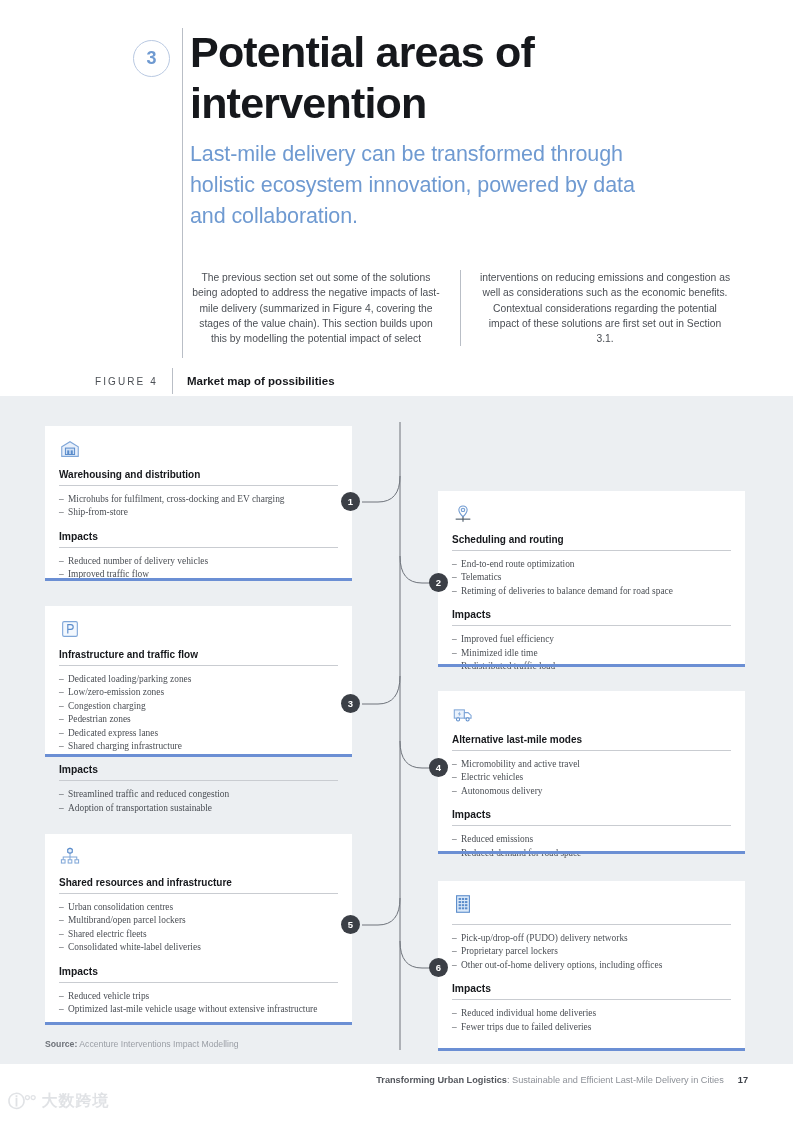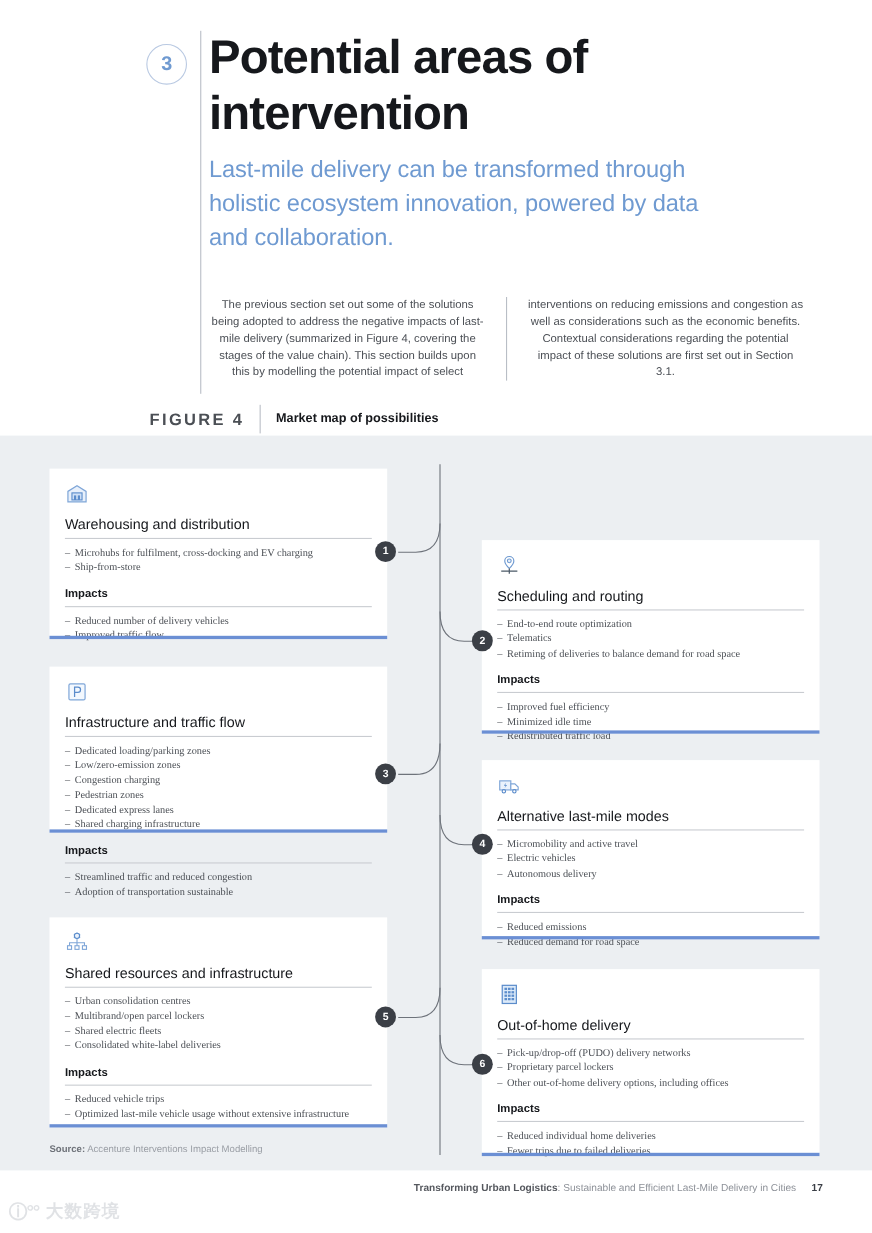--- a/index.html
+++ b/index.html
@@ -42,23 +42,22 @@
   }
   .body-col { width: 270px; font-size: 10.3px; line-height: 15.3px; color: #4b4f55; text-align: center; }
   .body-col.left { padding-right: 18px; }
   .body-col.right { padding-left: 18px; }
   .col-divider { width: 1px; background: #b9bec6; align-self: stretch; }
 
   .figure-row {
     position: absolute; left: 95px; top: 368px; display: flex; align-items: center;
   }
   .figure-label {
-    font-size: 15px; letter-spacing: 2.1px; color: #4b4f55; font-weight: 700;
+    font-size: 10px; letter-spacing: 2.1px; color: #4b4f55; font-weight: 400;
     padding-right: 14px;
-    margin-left: 41px;
   }
   .figure-bar { width: 1px; height: 26px; background: #b9bec6; }
   .figure-title { font-size: 11.5px; font-weight: 700; color: #16181c; padding-left: 14px; }
 
   
   .band {
     position: absolute; left: 0; top: 396px; width: 793px; height: 668px;
     background: #eceff2;
   }
 
@@ -68,21 +67,21 @@
   
   .card {
     position: absolute; background: #ffffff;
     padding: 12px 14px 0 14px;
   }
   .card::after {
     content: ""; position: absolute; left: 0; bottom: 0; width: 100%; height: 3.5px;
     background: #6b8fd4;
   }
   .card-icon { width: 22px; height: 22px; margin-bottom: 9px; display: block; }
-  .card-title { font-size: 13px; font-weight: 400; color: #16181c; padding-bottom: 5px; }
+  .card-title { font-size: 10px; font-weight: 700; color: #16181c; padding-bottom: 5px; }
   .card-hr { height: 1px; background: #c9ccd1; margin-bottom: 7px; }
   .card-list { list-style: none; }
   .card-list li {
     font-size: 9.4px; line-height: 13.4px; color: #4b4f55;
     padding-left: 9px; position: relative; font-family: Liberation Serif, serif;
   }
   .card-list li::before {
     content: "\2013"; position: absolute; left: 0; top: 0; color: #4b4f55;
   }
   .impacts-head { font-size: 10.3px; font-weight: 700; color: #16181c; margin-top: 11px; padding-bottom: 5px; }
@@ -308,21 +307,20 @@
           <rect x="10.7" y="8.8" width="2.6" height="2.2"></rect>
           <rect x="14.2" y="8.8" width="2.6" height="2.2"></rect>
         <rect x="7.2" y="12.2" width="2.6" height="2.2"></rect>
           <rect x="10.7" y="12.2" width="2.6" height="2.2"></rect>
           <rect x="14.2" y="12.2" width="2.6" height="2.2"></rect>
         <rect x="7.2" y="15.6" width="2.6" height="2.2"></rect>
           <rect x="10.7" y="15.6" width="2.6" height="2.2"></rect>
           <rect x="14.2" y="15.6" width="2.6" height="2.2"></rect>
       </g>
     </svg>
-    <div class="card-title">Out-of-home delivery</div>
     <div class="card-hr"></div>
     <ul class="card-list">
       <li>Pick-up/drop-off (PUDO) delivery networks</li>
       <li>Proprietary parcel lockers</li>
       <li>Other out-of-home delivery options, including offices</li>
     </ul>
     <div class="impacts-head">Impacts</div>
     <div class="card-hr"></div>
     <ul class="card-list">
       <li>Reduced individual home deliveries</li>

